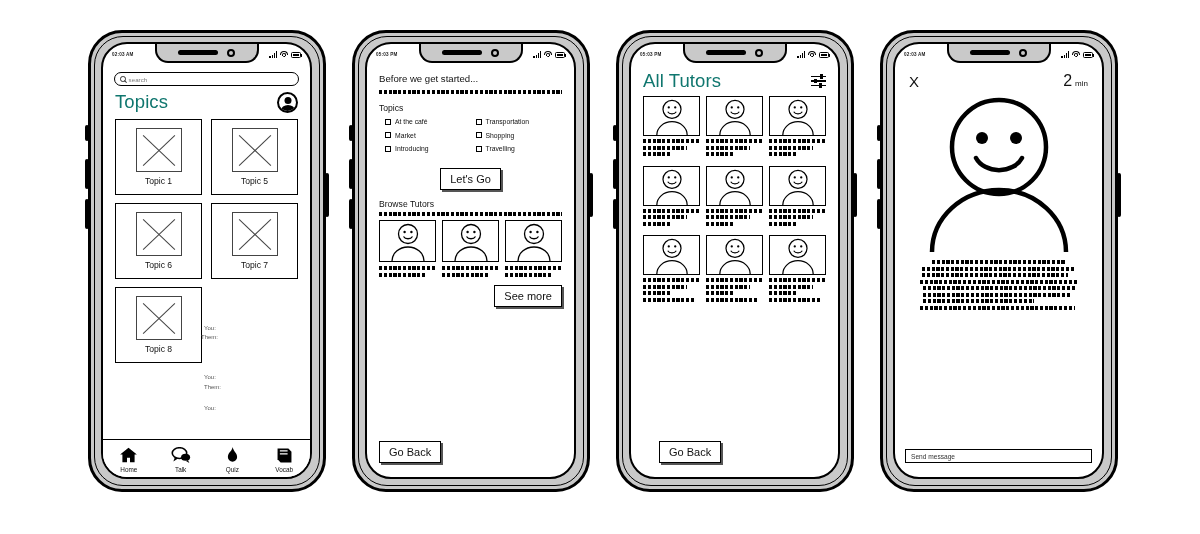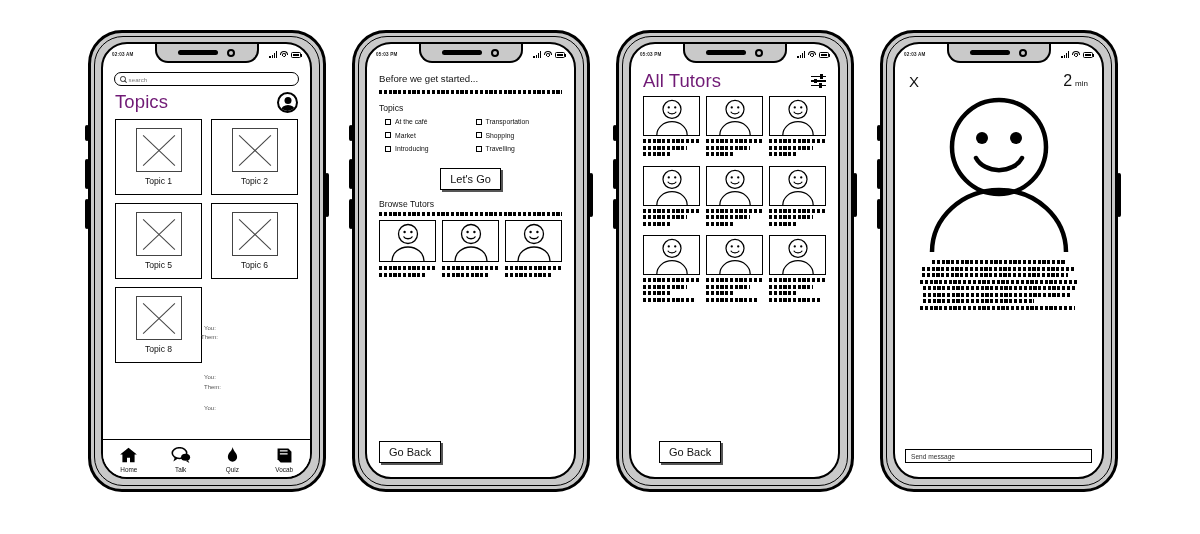--- a/index.html
+++ b/index.html
@@ -84,21 +84,21 @@
   .searchbar {
     margin: 8px 11px 0 11px; height: 14px;
     border: 1.2px solid #000; border-radius: 9px;
     display: flex; align-items: center; gap: 3px; padding: 0 5px;
   }
   .mag { width: 5.6px; height: 5.6px; border: 1.1px solid #333; border-radius: 50%; position: relative; flex: none; }
   .mag::after { content:""; position:absolute; right:-2.4px; bottom:-1.4px; width:3px; height:1.1px; background:#333; transform: rotate(42deg); }
   .searchtxt { font-size: 6.2px; color: #7a7a7a; }
 
   .titlerow { display: flex; align-items: center; justify-content: space-between; padding: 5px 12px 0 12px; }
-  .bigtitle { font-size: 18.5px; font-weight: 400; letter-spacing: .1px; color:#701a75; }
+  .bigtitle { font-size: 18.5px; font-weight: 400; letter-spacing: .1px; color:#0f766e; }
   .avatar { width: 21px; height: 21px; border-radius: 50%; border: 2px solid #000; position: relative; overflow:hidden; flex:none; }
   .avatar::before { content:""; position:absolute; top:3px; left:50%; transform:translateX(-50%); width:7px; height:7px; border-radius:50%; background:#000; }
   .avatar::after { content:""; position:absolute; bottom:-5px; left:50%; transform:translateX(-50%); width:14px; height:11px; border-radius:50% 50% 0 0; background:#000; }
 
   .topicgrid { display: grid; grid-template-columns: 1fr 1fr; gap: 8px 9px; padding: 6px 12px 0 12px; }
   .topiccard { border: 1.6px solid #000; height: 76px; display:flex; flex-direction:column; align-items:center; justify-content:center; gap:4px; background:#fff; }
   .ph { width: 46px; height: 44px; border: 1.2px solid #444; position: relative; }
   .ph::before, .ph::after { content:""; position:absolute; left:0; top:50%; width:100%; height:1px; background:#444; transform-origin:center; }
   .ph::before { transform: rotate(43.7deg) }
   .ph::after  { transform: rotate(-43.7deg) }
@@ -206,29 +206,29 @@
           <div class="avatar"></div>
         </div>
 
         <div class="topicgrid">
           <div class="topiccard">
             <div class="ph"></div>
             <div class="topiclabel">Topic 1</div>
           </div>
           <div class="topiccard">
             <div class="ph"></div>
-            <div class="topiclabel">Topic 2</div>
-          </div>
-          <div class="topiccard">
-            <div class="ph"></div>
             <div class="topiclabel">Topic 5</div>
           </div>
           <div class="topiccard">
             <div class="ph"></div>
             <div class="topiclabel">Topic 6</div>
+          </div>
+          <div class="topiccard">
+            <div class="ph"></div>
+            <div class="topiclabel">Topic 7</div>
           </div>
           <div class="topiccard">
             <div class="ph"></div>
             <div class="topiclabel">Topic 8</div>
           </div>
         </div>
 
         <div class="chatghost" style="left:101px; top:261px;">You:</div>
         <div class="chatghost" style="left:98px;  top:270px;">Them:</div>
         <div class="chatghost" style="left:101px; top:310px;">You:</div>
@@ -387,20 +387,23 @@
                 <path d="M6 40 a16 14 0 0 1 32 0" fill="none" stroke="#000" stroke-width="1.3"></path>
               </svg>
             </div>
             <div class="tlines">
               <span class="blur" style="width:100%"></span>
               <span class="blur" style="width:80%"></span>
             </div>
           </div>
         </div>
 
+        <div style="text-align:right; margin-top:6px;">
+          <span class="btn">See more</span>
+        </div>
       </div>
 
       <div class="gobackwrap">
         <span class="btn">Go Back</span>
       </div>
     </div>
   </div>
 
   <div class="phone" style="left:616px; top:30px;">
     <div class="sidebtn sb1"></div>

